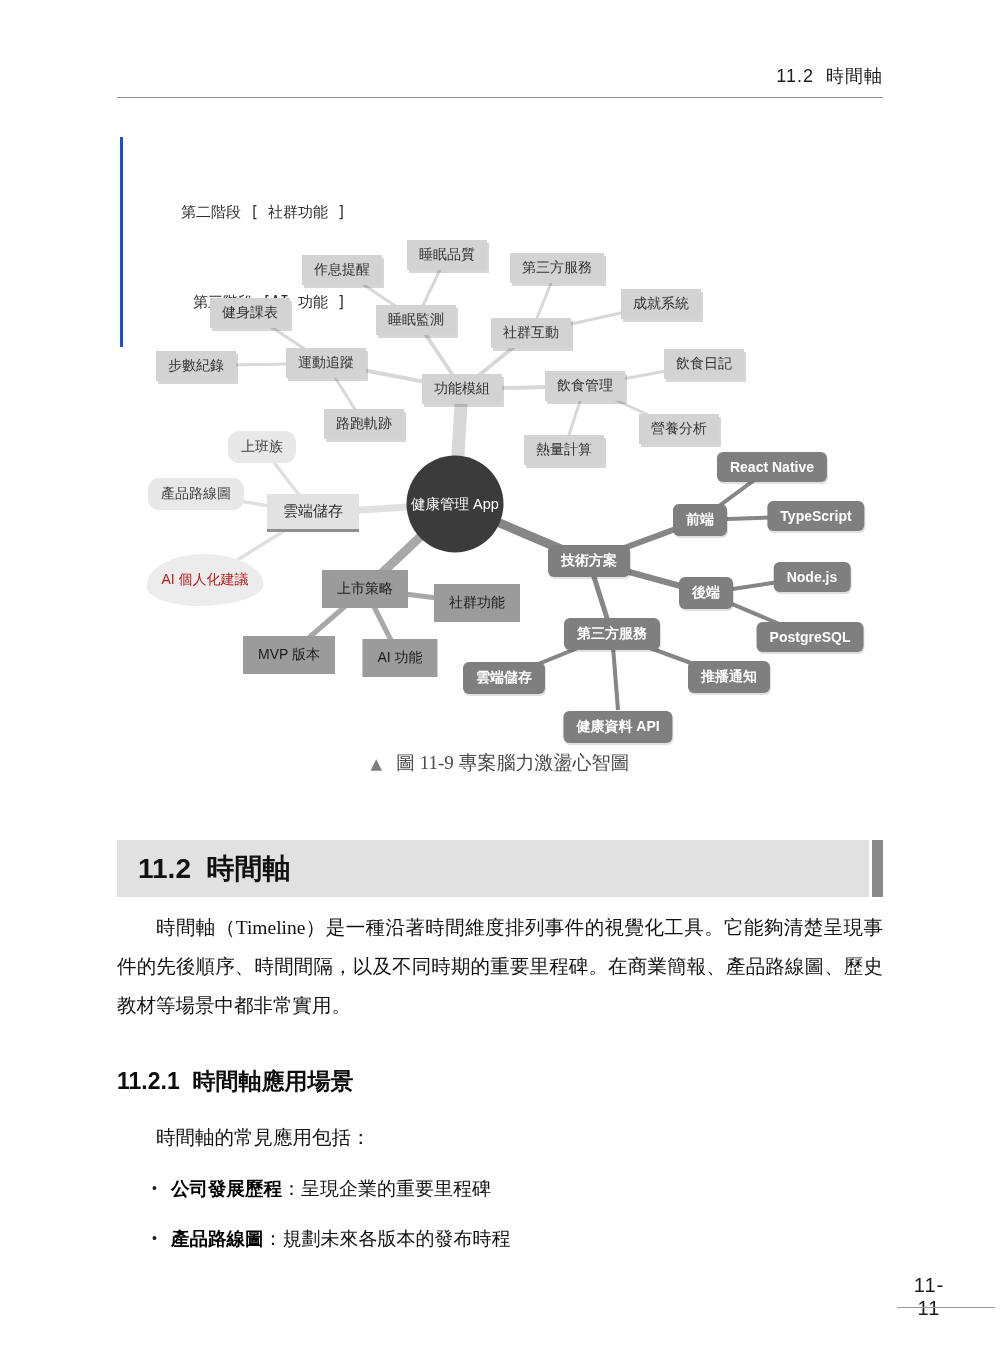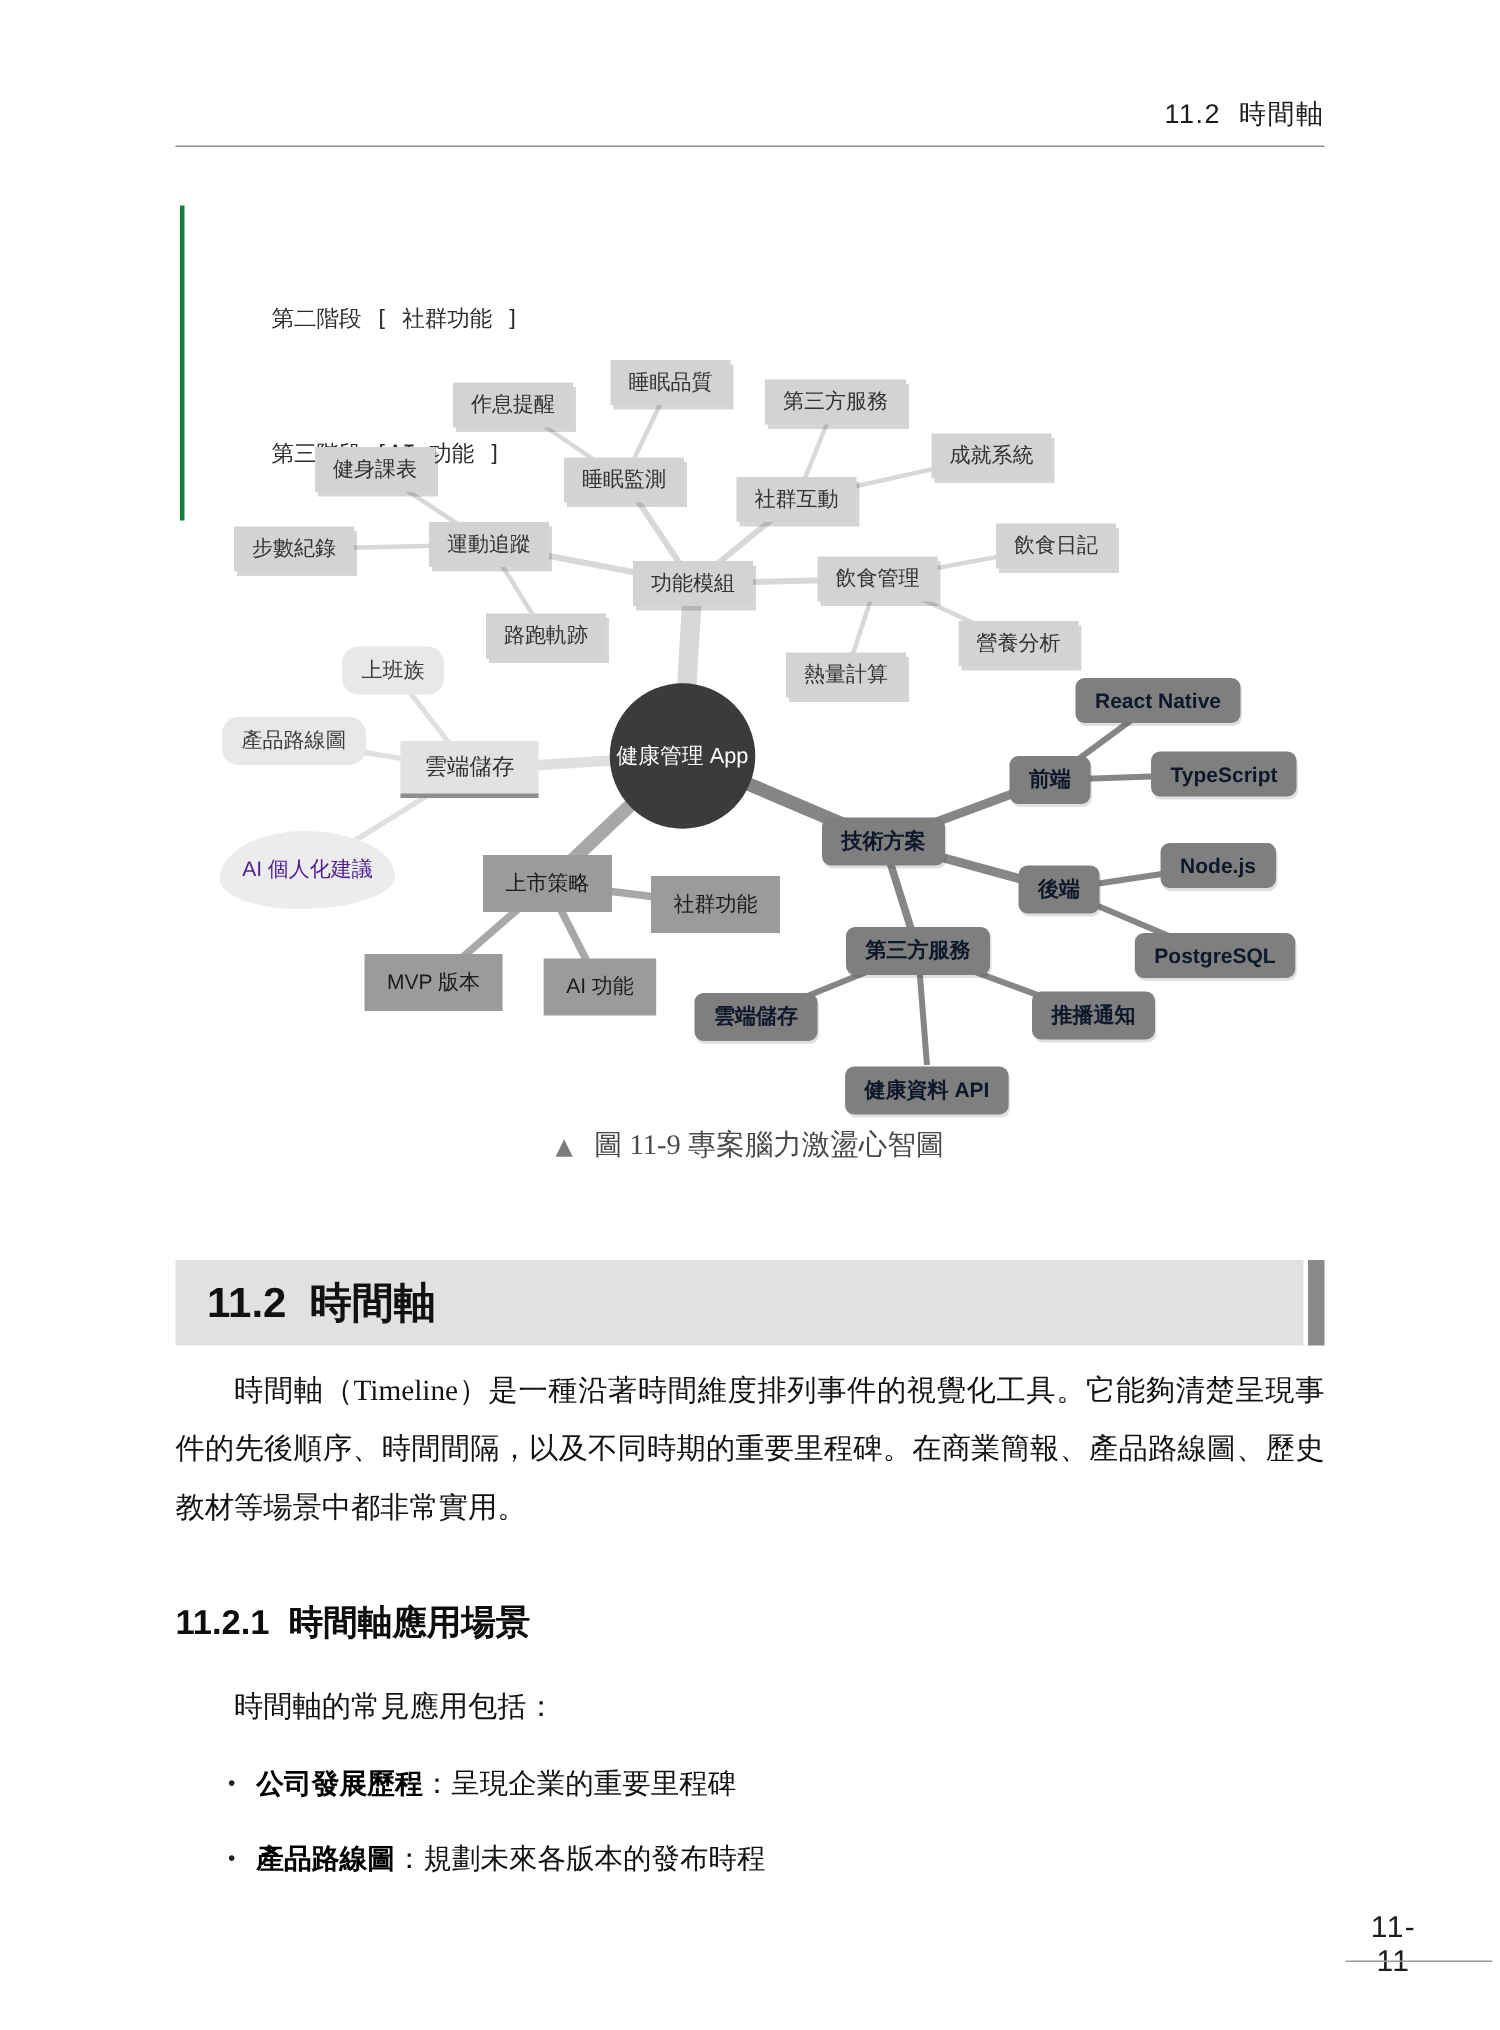--- a/index.html
+++ b/index.html
@@ -17,43 +17,43 @@
     white-space:pre;
   }
   .header-rule {
     position:absolute; top:97px; left:117px; width:766px; height:1px;
     background:#8d8d8d;
   }
 
   
   .code-block {
     position:absolute; top:137px; left:120px;
-    border-left:3px solid #15803d; padding-left:58px;
+    border-left:3px solid #1d4ed8; padding-left:58px;
     font-family:"DejaVu Sans Mono","Liberation Mono",monospace;
-    font-size:15px; color:#2e2e2e; line-height:30px; white-space:pre;
+    font-size:15px; color:#2e2e2e; line-height:30px; white-space:pre;text-align:right;
   }
 
   
   .mindmap { position:absolute; top:232px; left:0; width:1000px; height:505px; }
   .mindmap svg { position:absolute; top:0; left:0; }
   .node {
     position:absolute; transform:translate(-50%,-50%);
     white-space:nowrap; font-family:"Liberation Sans","DejaVu Sans",sans-serif;
     z-index:2; text-align:center;
   }
   .node.light   { background:#d3d3d3; color:#323232; padding:6px 12px; font-size:14px;
                   box-shadow:2px 3px 0 rgba(0,0,0,0.16); }
   .node.lighter { background:#e8e8e8; color:#3c3c3c; padding:7px 13px; font-size:14px;
                   border-radius:11px; }
   .node.plight  { background:#e2e2e2; color:#2f2f2f; padding:8px 16px; font-size:15px;
                   border-bottom:3px solid #8f8f8f; }
-  .node.cloud   { background:#ececec; color:#4c1d95; padding:17px 15px; font-size:14px;
+  .node.cloud   { background:#ececec; color:#b91c1c; padding:17px 15px; font-size:14px;
                   border-radius:48% 52% 55% 45% / 62% 58% 42% 38%; }
   .node.graydark{ background:#9b9b9b; color:#1b1b1b; padding:10px 15px; font-size:14px; }
-  .node.graywhite{ background:#7f7f7f; color:#0f172a; padding:7px 13px; font-size:14px;
+  .node.graywhite{ background:#7f7f7f; color:#ffffff; padding:7px 13px; font-size:14px;
                   font-weight:bold; border-radius:6px; box-shadow:1px 2px 0 rgba(0,0,0,0.12); }
   .node.center-node {
     background:#3b3b3b; color:#ffffff; width:97px; height:97px; border-radius:50%;
     display:flex; align-items:center; justify-content:center; font-size:14.5px;
     z-index:3;
   }
 
   
   .figure-caption {
     position:absolute; top:750px; left:117px; width:766px; text-align:center;

